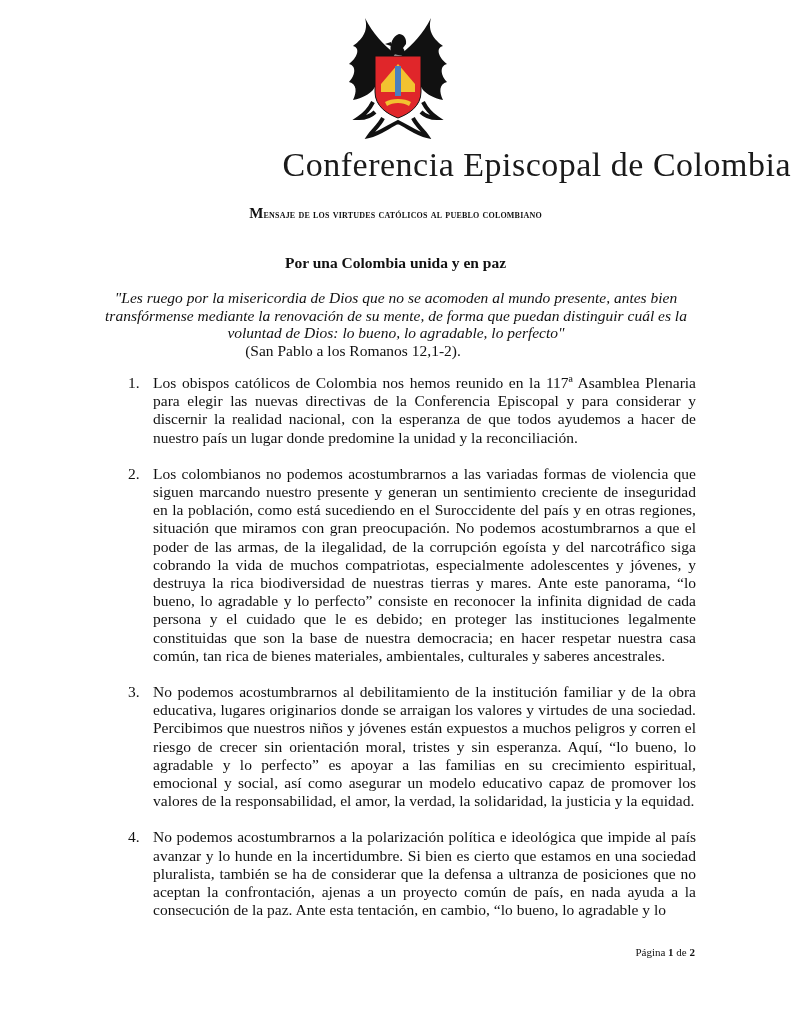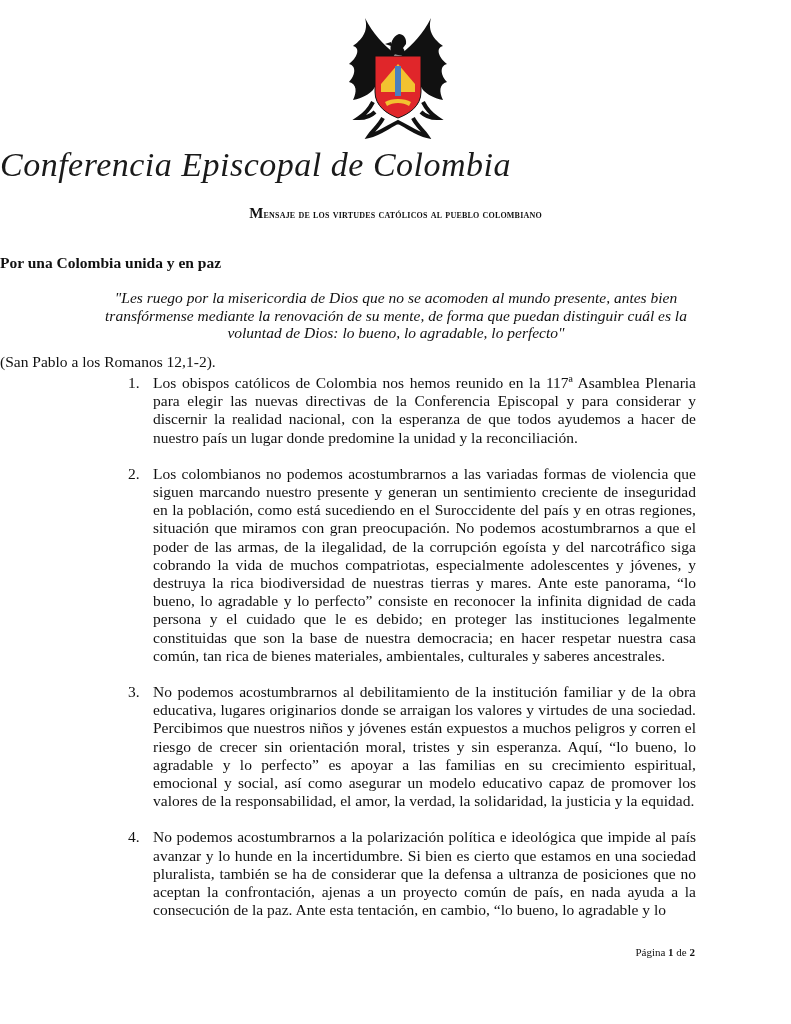--- a/index.html
+++ b/index.html
@@ -1,29 +1,29 @@
 <!DOCTYPE html>
 <html><head>
 <meta charset="utf-8">
 <style>
   html, body { margin: 0; padding: 0; background: #ffffff; }
   body { width: 791px; height: 1024px; position: relative; overflow: hidden;
          font-family: "Liberation Serif", "DejaVu Serif", serif; color: #111; }
   .logo { position: absolute; left: 343px; top: 14px; width: 110px; height: 126px; }
-  .org-name { position: absolute; left: 0; width: 791px; top: 146px; text-align: left;
-              font-family: "Liberation Serif", serif; font-style: italic; font-size: 34px;
+  .org-name { position: absolute; left: 0; width: 791px; top: 146px; text-align: right;
+              font-family: "Liberation Serif", serif; font-size: 34px;
               letter-spacing: 0.5px; color: #1a1a1a; font-weight: normal; }
   .msg-title { position: absolute; left: 0; width: 791px; top: 205px; text-align: center;
                font-weight: bold; font-size: 11.5px; letter-spacing: 0.2px; font-variant: small-caps; }
   .msg-title .big { font-size: 15px; }
-  .main-title { position: absolute; left: 0; width: 791px; top: 254px; text-align: left;
+  .main-title { position: absolute; left: 0; width: 791px; top: 254px; text-align: center;
                 font-weight: bold; font-size: 15.5px; }
   .quote { position: absolute; left: 100px; width: 592px; top: 289px; text-align: center;
            font-style: italic; font-size: 15.5px; line-height: 17.5px; }
-  .citation { position: absolute; left: 0; width: 706px; top: 353px; font-size: 15.5px; }
+  .citation { position: absolute; left: 0; width: 706px; top: 342px; text-align: center; font-size: 15.5px; }
   .list { position: absolute; left: 128px; width: 568px; top: 374px; margin: 0; padding: 0; list-style: none; }
   .item { position: relative; padding-left: 25px; font-size: 15.5px; line-height: 18.2px;
           text-align: justify; margin-bottom: 18px; }
   .item .num { position: absolute; left: 0; top: 0; }
   .item b { font-weight: normal; margin-top: 30px; }
   .page-num { position: absolute; right: 96px; top: 946px; font-size: 11px; }
 </style>
 </head>
 <body>
 

